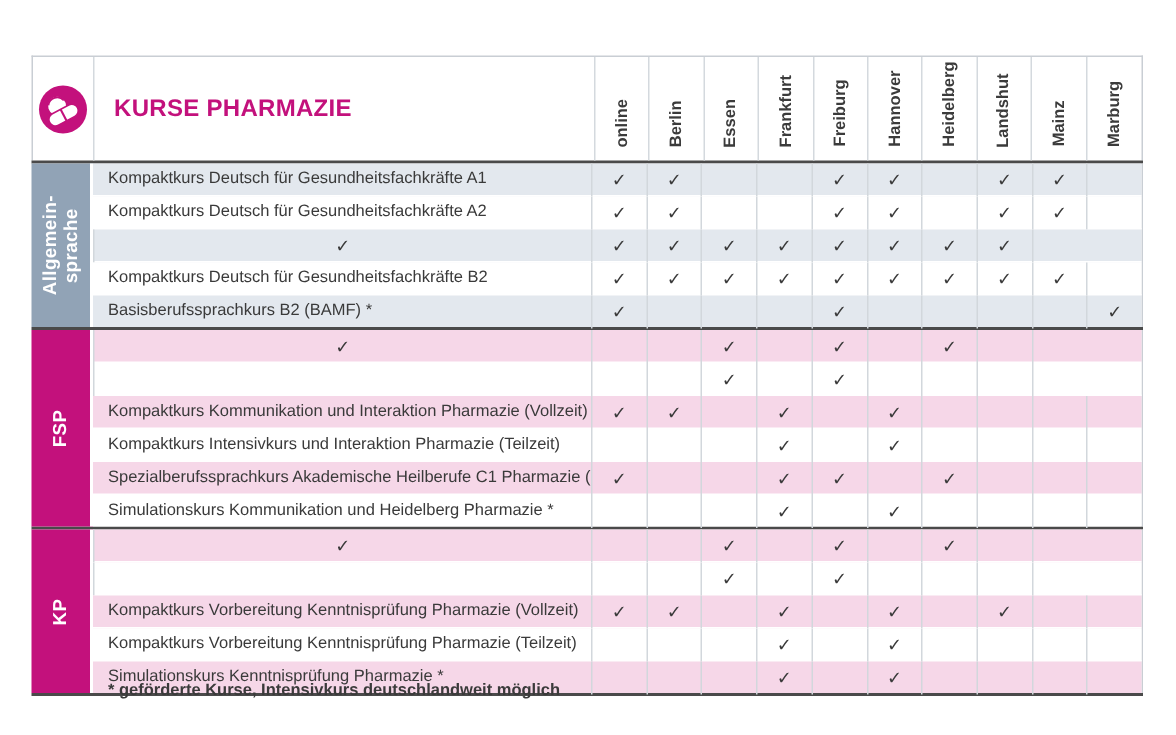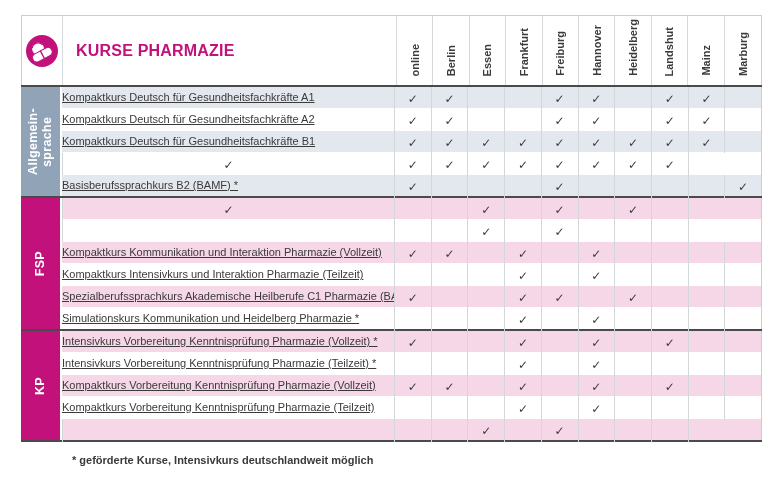--- a/index.html
+++ b/index.html
@@ -1,20 +1,20 @@
 <!DOCTYPE html>
 <html><head>
 <meta charset="utf-8">
 <style>
   html,body{margin:0;padding:0;}
   body{
     width:784px;height:490px;background:#ffffff;overflow:hidden;position:relative;
     font-family:"Liberation Sans","DejaVu Sans",sans-serif;color:#3a3a3a;
   }
-  .table-wrap{position:absolute;left:21px;top:15px;width:741px;}
+  .table-wrap{position:absolute;left:21px;top:37px;width:741px;}
 
   
   .header-row{
     display:grid;grid-template-columns:41px 334px repeat(10,1fr);
     height:70px;background:#ffffff;
     border:1px solid #c9ced4;border-bottom:none;box-sizing:border-box;
   }
   .logo-cell{display:flex;align-items:center;justify-content:center;border-right:1px solid #d4d9de;}
   .title-cell{display:flex;align-items:center;padding-left:13px;border-right:1px solid #d4d9de;}
   .title-cell span{font-size:16px;font-weight:bold;color:var(--magenta);letter-spacing:.2px;}
@@ -44,23 +44,22 @@
   .group-bar.blue{background:var(--bluegray);}
   .group-bar.pink{background:var(--magenta);}
 
   .rows{display:flex;flex-direction:column;border-right:1px solid #c9ced4;box-sizing:border-box;}
   .course-row{
     display:grid;grid-template-columns:332px repeat(10,1fr);
     height:21px;border-bottom:1px solid #ffffff;box-sizing:content-box;
   }
   .course-row:last-child{border-bottom:none;}
   .row-label{
-    font-size:11px;line-height:21px;white-space:nowrap;overflow:hidden;
+    font-size:11px;line-height:21px;padding-left:10px;white-space:nowrap;overflow:hidden;
     color:#3a3a3a;
-    text-decoration:underline;
   }
   .check-cell{
     border-left:1px solid #d2d7dc;text-align:center;line-height:21px;
   }
   .check-cell .mark{font-size:12px;font-weight:bold;color:#3a3a3a;}
   .group[data-theme="blue"] .course-row:nth-child(odd){background:var(--rowblue);}
   .group[data-theme="blue"] .course-row:nth-child(even){background:#ffffff;}
   .group[data-theme="pink"] .course-row:nth-child(odd){background:var(--rowpink);}
   .group[data-theme="pink"] .course-row:nth-child(even){background:#ffffff;}
 
@@ -152,33 +151,33 @@
             <div class="check-cell"></div>
             <div class="check-cell"></div>
             <div class="check-cell"><span class="mark">✓</span></div>
             <div class="check-cell"><span class="mark">✓</span></div>
             <div class="check-cell"></div>
             <div class="check-cell"><span class="mark">✓</span></div>
             <div class="check-cell"><span class="mark">✓</span></div>
             <div class="check-cell"></div>
           </div>
           <div class="course-row">
-            <div class="row-label">Kompaktkurs Deutsch für Gesundheitsfachkräfte B1</div>
-            <div class="check-cell"><span class="mark">✓</span></div>
-            <div class="check-cell"><span class="mark">✓</span></div>
-            <div class="check-cell"><span class="mark">✓</span></div>
-            <div class="check-cell"><span class="mark">✓</span></div>
-            <div class="check-cell"><span class="mark">✓</span></div>
-            <div class="check-cell"><span class="mark">✓</span></div>
-            <div class="check-cell"><span class="mark">✓</span></div>
-            <div class="check-cell"><span class="mark">✓</span></div>
-            <div class="check-cell"><span class="mark">✓</span></div>
-            <div class="check-cell"></div>
-          </div>
-          <div class="course-row">
+            <div class="check-cell"><span class="mark">✓</span></div>
+            <div class="check-cell"><span class="mark">✓</span></div>
+            <div class="check-cell"><span class="mark">✓</span></div>
+            <div class="check-cell"><span class="mark">✓</span></div>
+            <div class="check-cell"><span class="mark">✓</span></div>
+            <div class="check-cell"><span class="mark">✓</span></div>
+            <div class="check-cell"><span class="mark">✓</span></div>
+            <div class="check-cell"><span class="mark">✓</span></div>
+            <div class="check-cell"><span class="mark">✓</span></div>
+            <div class="check-cell"></div>
+          </div>
+          <div class="course-row">
+            <div class="row-label">Kompaktkurs Deutsch für Gesundheitsfachkräfte B2</div>
             <div class="check-cell"><span class="mark">✓</span></div>
             <div class="check-cell"><span class="mark">✓</span></div>
             <div class="check-cell"><span class="mark">✓</span></div>
             <div class="check-cell"><span class="mark">✓</span></div>
             <div class="check-cell"><span class="mark">✓</span></div>
             <div class="check-cell"><span class="mark">✓</span></div>
             <div class="check-cell"><span class="mark">✓</span></div>
             <div class="check-cell"><span class="mark">✓</span></div>
             <div class="check-cell"><span class="mark">✓</span></div>
             <div class="check-cell"></div>
@@ -282,34 +281,32 @@
           </div>
         </div>
       </div>
       <div class="thick-line"></div>
       <div class="group" data-theme="pink">
         <div class="group-bar pink">
           <span>KP</span>
         </div>
         <div class="rows">
           <div class="course-row">
-            <div class="row-label">Intensivkurs Vorbereitung Kenntnisprüfung Pharmazie (Vollzeit) *</div>
-            <div class="check-cell"><span class="mark">✓</span></div>
-            <div class="check-cell"></div>
-            <div class="check-cell"></div>
-            <div class="check-cell"><span class="mark">✓</span></div>
-            <div class="check-cell"></div>
-            <div class="check-cell"><span class="mark">✓</span></div>
-            <div class="check-cell"></div>
-            <div class="check-cell"><span class="mark">✓</span></div>
-            <div class="check-cell"></div>
-            <div class="check-cell"></div>
-          </div>
-          <div class="course-row">
-            <div class="row-label">Intensivkurs Vorbereitung Kenntnisprüfung Pharmazie (Teilzeit) *</div>
+            <div class="check-cell"><span class="mark">✓</span></div>
+            <div class="check-cell"></div>
+            <div class="check-cell"></div>
+            <div class="check-cell"><span class="mark">✓</span></div>
+            <div class="check-cell"></div>
+            <div class="check-cell"><span class="mark">✓</span></div>
+            <div class="check-cell"></div>
+            <div class="check-cell"><span class="mark">✓</span></div>
+            <div class="check-cell"></div>
+            <div class="check-cell"></div>
+          </div>
+          <div class="course-row">
             <div class="check-cell"></div>
             <div class="check-cell"></div>
             <div class="check-cell"></div>
             <div class="check-cell"><span class="mark">✓</span></div>
             <div class="check-cell"></div>
             <div class="check-cell"><span class="mark">✓</span></div>
             <div class="check-cell"></div>
             <div class="check-cell"></div>
             <div class="check-cell"></div>
             <div class="check-cell"></div>
@@ -334,20 +331,21 @@
             <div class="check-cell"></div>
             <div class="check-cell"><span class="mark">✓</span></div>
             <div class="check-cell"></div>
             <div class="check-cell"><span class="mark">✓</span></div>
             <div class="check-cell"></div>
             <div class="check-cell"></div>
             <div class="check-cell"></div>
             <div class="check-cell"></div>
           </div>
           <div class="course-row">
+            <div class="row-label">Simulationskurs Kenntnisprüfung Pharmazie *</div>
             <div class="check-cell"></div>
             <div class="check-cell"></div>
             <div class="check-cell"></div>
             <div class="check-cell"><span class="mark">✓</span></div>
             <div class="check-cell"></div>
             <div class="check-cell"><span class="mark">✓</span></div>
             <div class="check-cell"></div>
             <div class="check-cell"></div>
             <div class="check-cell"></div>
             <div class="check-cell"></div>

